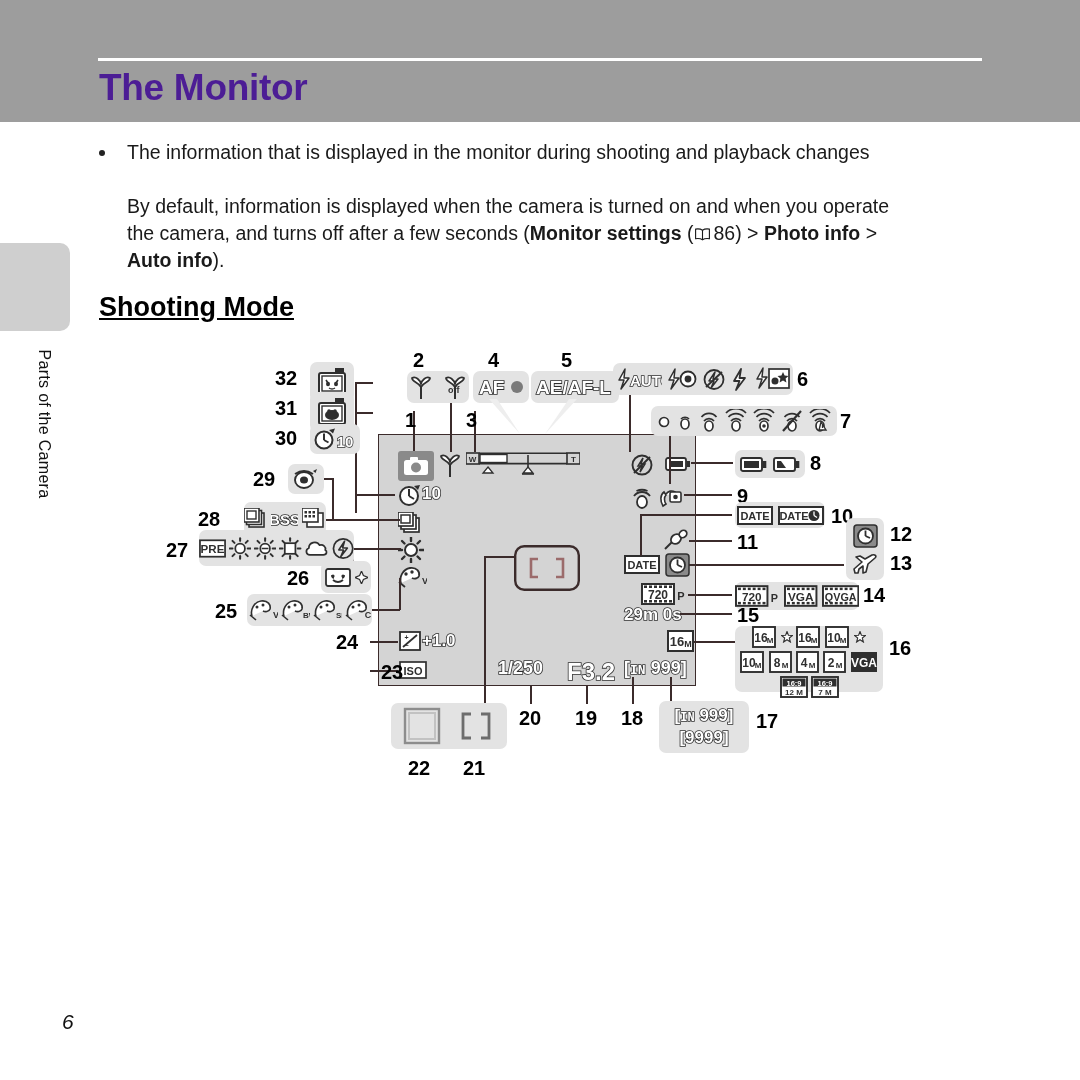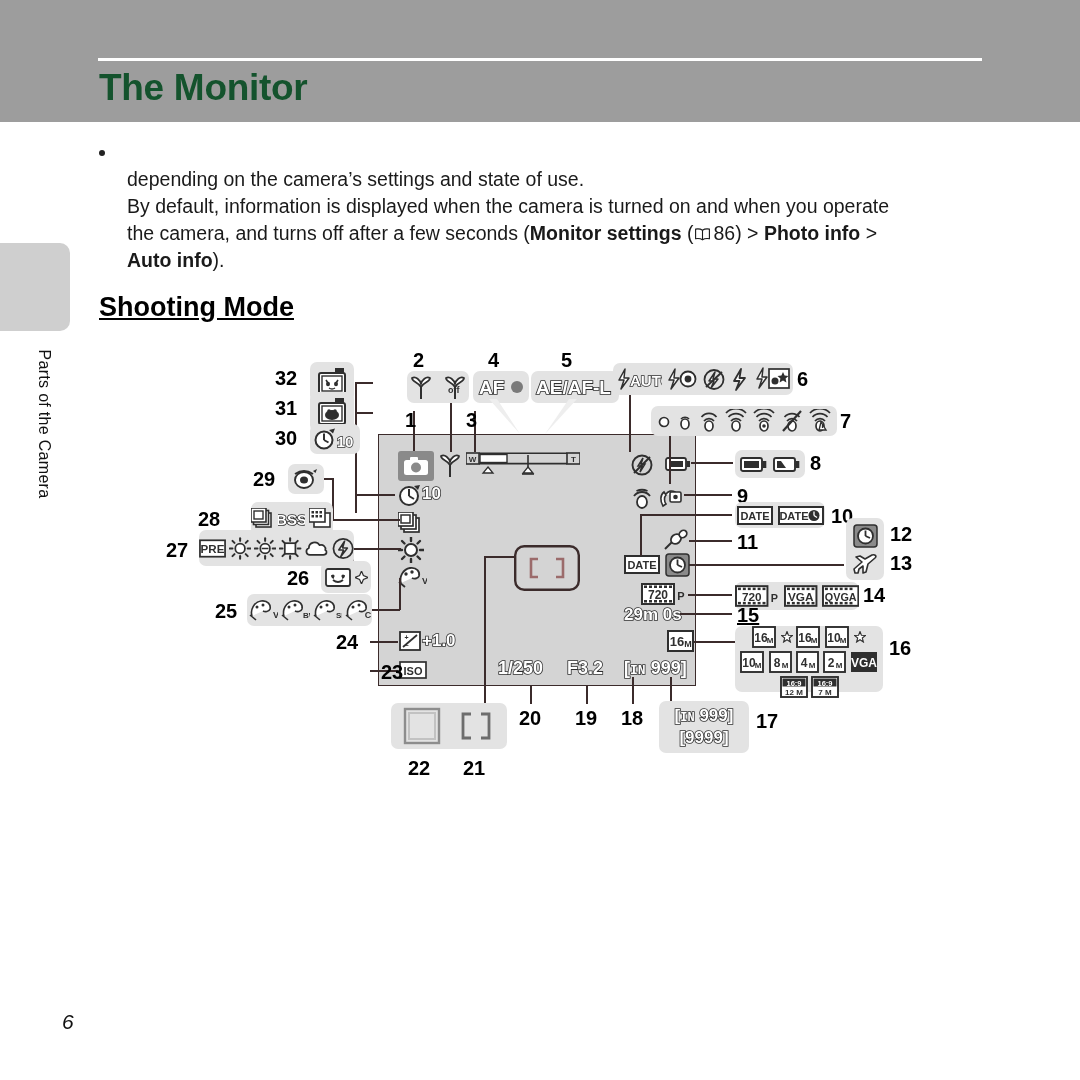--- a/index.html
+++ b/index.html
@@ -17,21 +17,21 @@
     position:absolute;left:0;top:0;width:1080px;height:122px;
     background:#9d9d9d;
   }
   .header-rule{
     position:absolute;left:98px;top:58px;width:884px;height:3px;
     background:#ffffff;
   }
   .page-title{
     position:absolute;left:99px;top:66px;
     font-size:37px;font-weight:bold;letter-spacing:-.3px;
-    color:#14532d;line-height:44px;
+    color:#4c1d95;line-height:44px;
     font-family:"Liberation Sans", sans-serif;
     text-align:center;
   }
 
   
   .side-tab{
     position:absolute;left:-14px;top:243px;width:84px;height:88px;
     background:#cfcfcf;border-radius:0 10px 10px 0;
   }
   .side-label{
@@ -109,22 +109,22 @@
 <div class="header-band"></div>
 <div class="header-rule"></div>
 <div class="page-title">The Monitor</div>
 
 <div class="side-tab"></div>
 <div class="side-label">Parts of the Camera</div>
 
 <div class="bullet-block">
   <div class="bullet-dot"></div>
   <div class="bullet-text">
+    <span>The information that is displayed in the monitor during shooting and playback changes</span><br>
     <br>
-    <span>depending on the camera’s settings and state of use.</span><br>
     <span>By default, information is displayed when the camera is turned on and when you operate</span><br>
     <span>the camera, and turns off after a few seconds (</span><b>Monitor settings</b><span> (</span><span class="bk"><svg width="17" height="13" viewBox="0 0 17 13">
           <path d="M8.5 2.2C6.6 .9 4.2 .7 1.6 1.1v9.6c2.6-.4 5 -.2 6.9 1.1 1.9-1.3 4.3-1.5 6.9-1.1V1.1C12.8 .7 10.4 .9 8.5 2.2z" fill="none" stroke="#1a1a1a" stroke-width="1.1"></path>
           <line x1="8.5" y1="2.2" x2="8.5" y2="11.8" stroke="#1a1a1a" stroke-width="1.1"></line>
         </svg></span><span>86</span><span>) &gt; </span><b>Photo info</b><span> &gt;</span><br>
     <b>Auto info</b><span>).</span>
   </div>
 </div>
 
 <div class="sub-title">Shooting Mode</div>
@@ -232,21 +232,21 @@
 
   <div class="osd" style="left:399px;top:661px;">
     <svg width="28" height="18" viewBox="0 0 28 18">
         <rect x="1" y="1" width="26" height="16" fill="#fff" stroke="#2f2f2f" stroke-width="1.7"></rect>
         <text x="14" y="13.5" font-size="11" font-weight="bold" fill="#2f2f2f" text-anchor="middle" font-family="Liberation Sans, sans-serif">ISO</text>
       </svg>
   </div>
 
   <div class="osd-txt outline-txt" style="left:498px;top:658px;font-size:18px;letter-spacing:0px;">1/250</div>
 
-  <div class="osd-txt outline-txt" style="left:567px;top:658px;font-size:18px;">F3.2</div>
+  <div class="osd-txt outline-txt" style="left:567px;top:658px;font-size:24px;">F3.2</div>
 
   <div class="osd-txt outline-txt" style="left:624px;top:658px;font-size:18px;">[<span class="mono" style="font-size:13px;">IN</span> <span>999</span>]</div>
 
   <div class="osd" style="left:630px;top:452px;">
     <svg width="24" height="26" viewBox="0 0 24 26">
         <circle cx="12" cy="13" r="9.5" fill="none" stroke="#2f2f2f" stroke-width="1.9"></circle>
         <path d="M13 6 l-5 8 h4 l-2 6 5-8 h-4z" fill="#fff" stroke="#2f2f2f" stroke-width="1.5"></path>
         <line x1="4" y1="21" x2="20" y2="5" stroke="#2f2f2f" stroke-width="2"></line>
       </svg>
   </div>
@@ -415,21 +415,21 @@
   <div class="pill" style="left:288px;top:464px;width:36px;height:30px;">
     <svg width="28" height="24" viewBox="0 0 28 24">
         <ellipse cx="12" cy="13" rx="9" ry="8" fill="#fff" stroke="#2f2f2f" stroke-width="1.9"></ellipse>
         <ellipse cx="12" cy="13" rx="4" ry="3.5" fill="#2f2f2f"></ellipse>
         <path d="M3 7 q9 -6 18 0" fill="none" stroke="#2f2f2f" stroke-width="1.9"></path>
         <path d="M21 4 l4 -2 -1.5 4z" fill="#2f2f2f"></path>
       </svg>
   </div>
 
   <div class="num" style="left:198px;top:508px;">28</div>
-  <div class="pill" style="left:251px;top:502px;width:82px;height:34px;gap:4px;">
+  <div class="pill" style="left:244px;top:502px;width:82px;height:34px;gap:4px;">
     <svg width="23" height="22" viewBox="0 0 23 22">
         <rect x="5" y="5" width="15" height="14" fill="#fff" stroke="#2f2f2f" stroke-width="1.6"></rect>
         <rect x="2.5" y="2.5" width="15" height="14" fill="#fff" stroke="#2f2f2f" stroke-width="1.6"></rect>
         <rect x="0" y="0" width="15" height="14" fill="#fff" stroke="#2f2f2f" stroke-width="1.6"></rect>
         <rect x="3" y="3" width="9" height="8" fill="none" stroke="#2f2f2f" stroke-width="1.4"></rect>
       </svg>
     <svg width="27" height="18" viewBox="0 0 27 18">
         <text x="13.5" y="15" font-size="15" font-weight="bold" fill="#fff" stroke="#2f2f2f" stroke-width="1.7" text-anchor="middle" font-family="Liberation Sans, sans-serif" paint-order="stroke">BSS</text>
       </svg>
     <svg width="24" height="22" viewBox="0 0 24 22">
@@ -761,21 +761,21 @@
           <rect x="13" y="17" width="3" height="2.5"></rect>
           <rect x="18" y="17" width="3" height="2.5"></rect>
           <rect x="23" y="17" width="3" height="2.5"></rect>
           <rect x="28" y="17" width="3" height="2.5"></rect>
         </g>
         <text x="19" y="16" font-size="11" font-weight="bold" fill="#2f2f2f" text-anchor="middle" font-family="Liberation Sans, sans-serif">QVGA</text>
       </svg>
   </div>
   <div class="num" style="left:863px;top:584px;">14</div>
 
-  <div class="num" style="left:737px;top:604px;text-decoration:underline;">15</div>
+  <div class="num" style="left:737px;top:604px;">15</div>
 
   <div class="pill" style="left:735px;top:626px;width:148px;height:66px;flex-wrap:wrap;gap:3px;padding:0 4px;box-sizing:border-box;">
     <svg width="26" height="22" viewBox="0 0 26 22">
         <rect x="1" y="1" width="22" height="20" fill="#fff" stroke="#2f2f2f" stroke-width="1.9"></rect>
         <text x="9" y="16" font-size="12" font-weight="bold" fill="#2f2f2f" text-anchor="middle" font-family="Liberation Sans, sans-serif">16</text>
         <text x="18" y="17" font-size="8" font-weight="bold" fill="#2f2f2f" text-anchor="middle" font-family="Liberation Sans, sans-serif">M</text>
       </svg>
     <svg width="12" height="12" viewBox="0 0 12 12">
         <path d="M6 0.5 L7.4 4.3 11.5 4.5 8.3 7 9.4 11 6 8.7 2.6 11 3.7 7 .5 4.5 4.6 4.3z" fill="#fff" stroke="#2f2f2f" stroke-width="1.1"></path>
       </svg>

